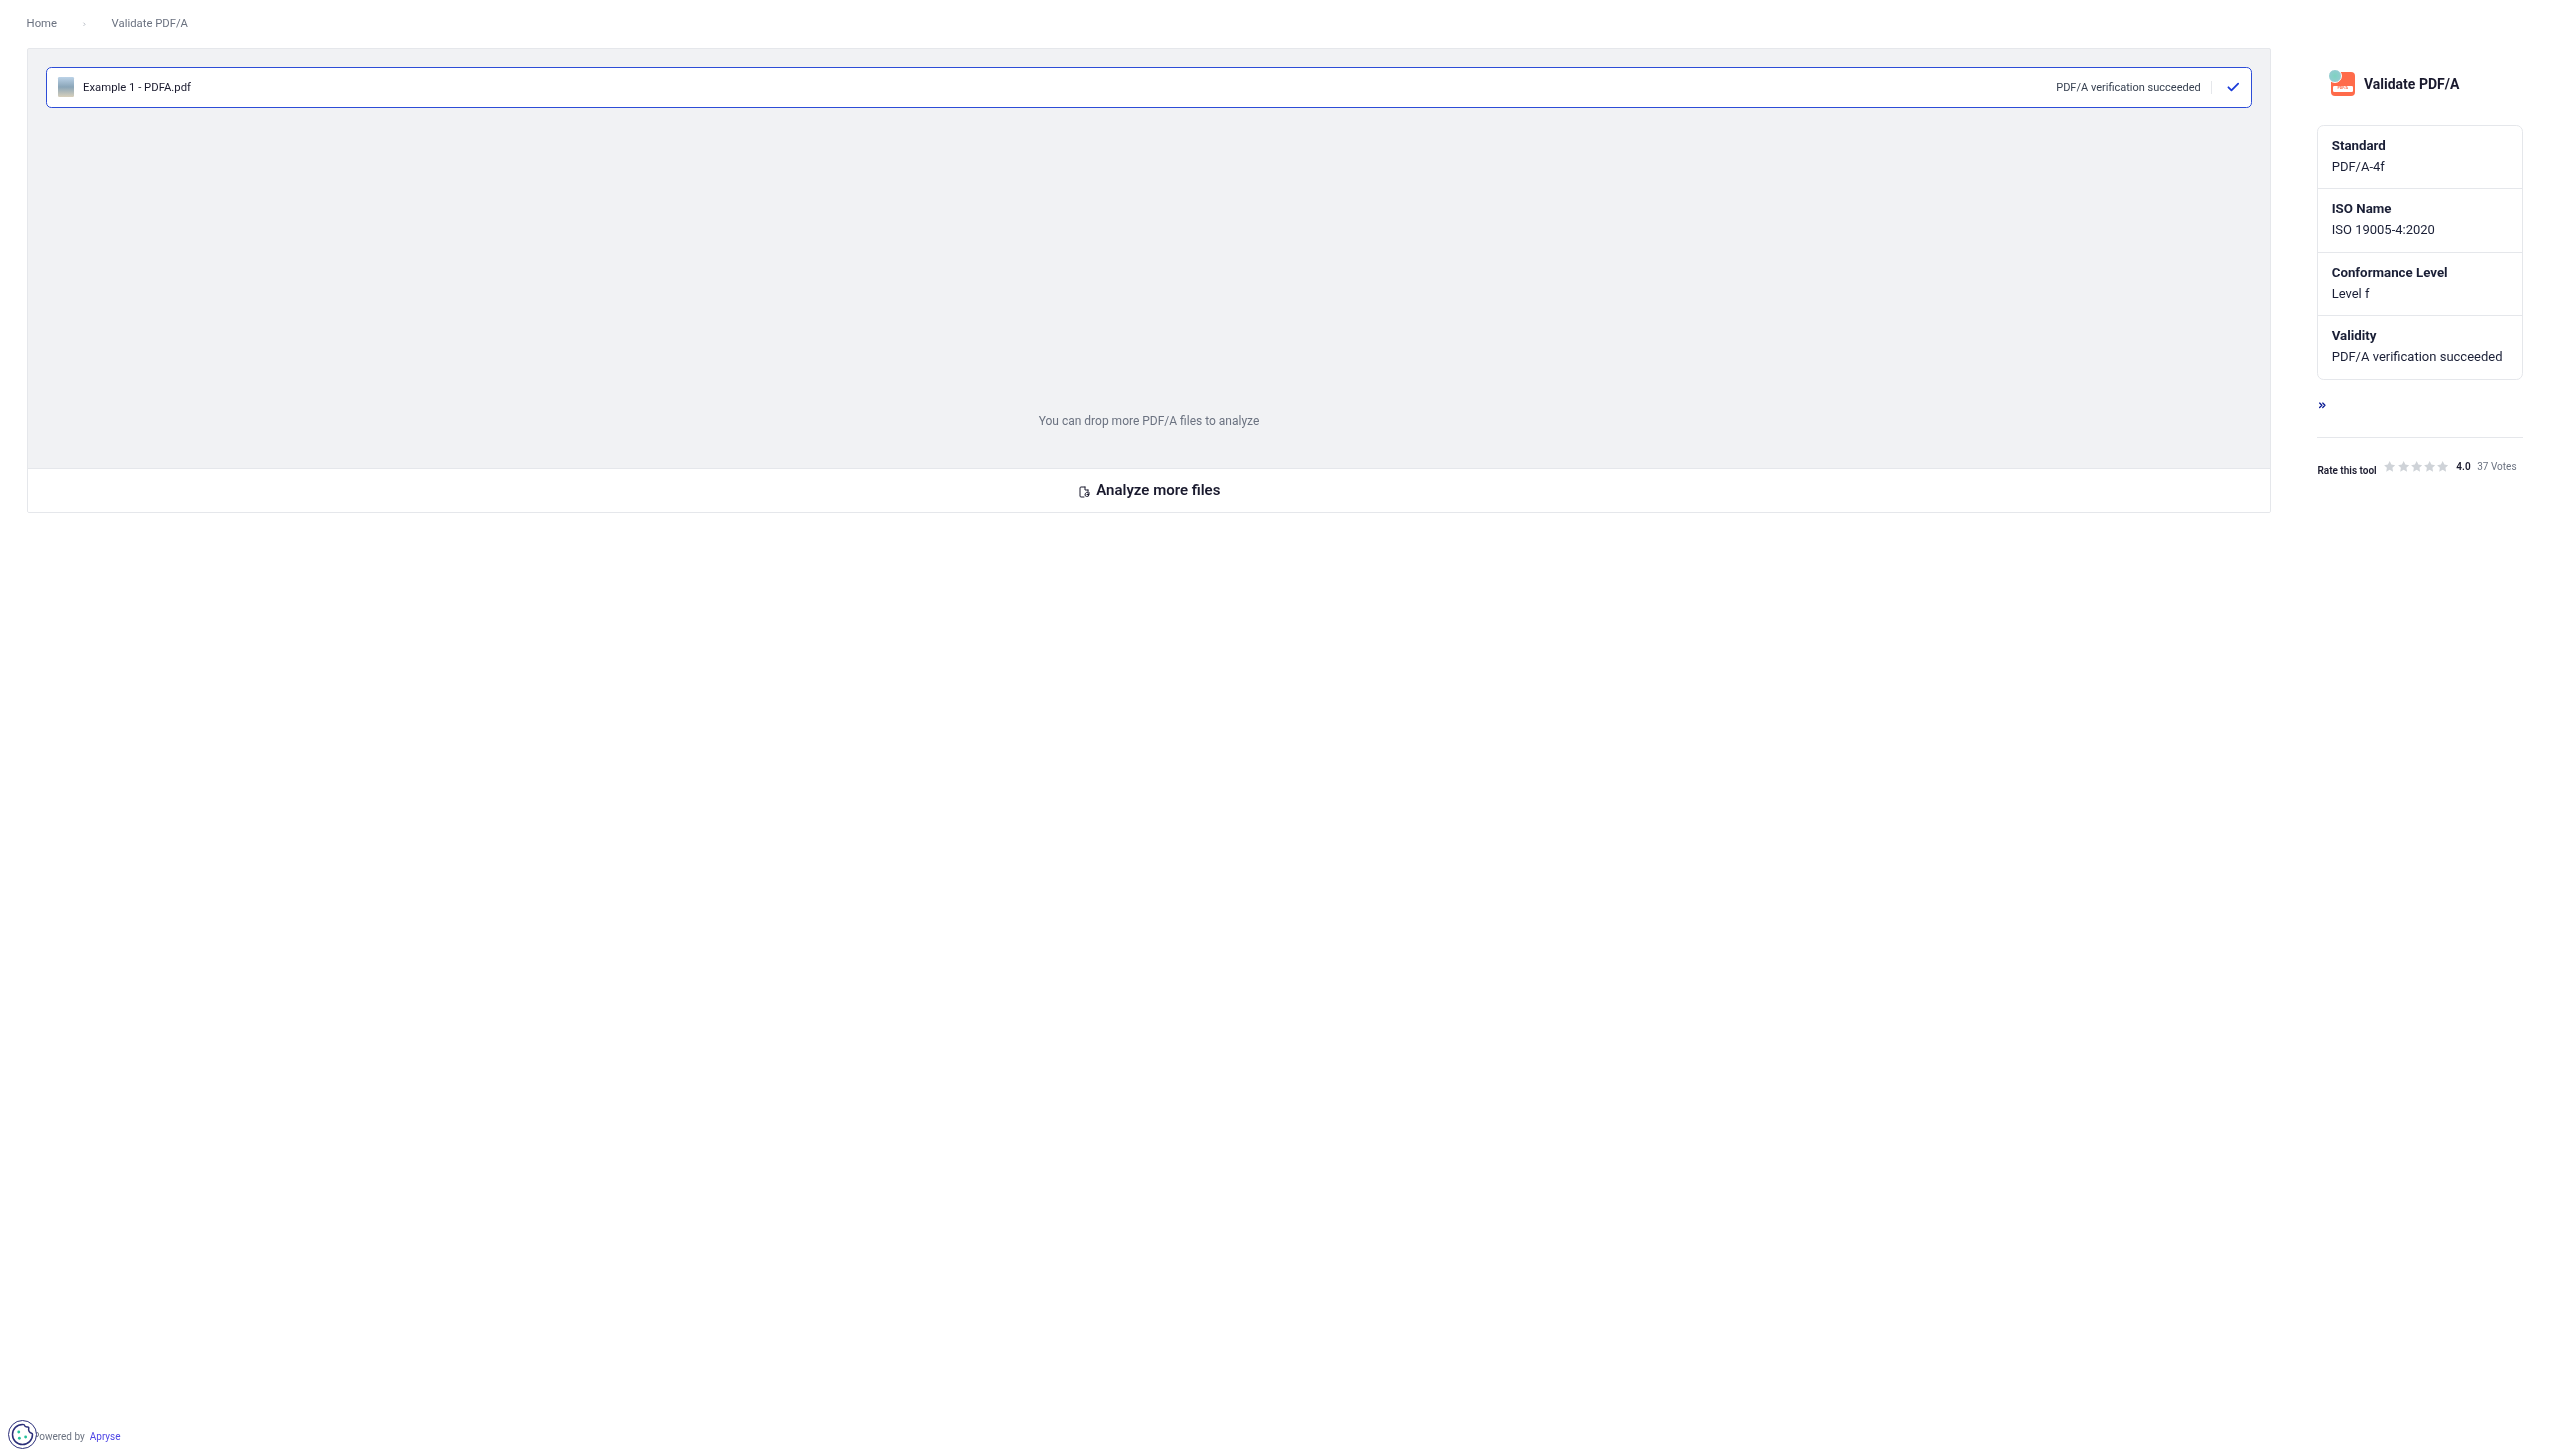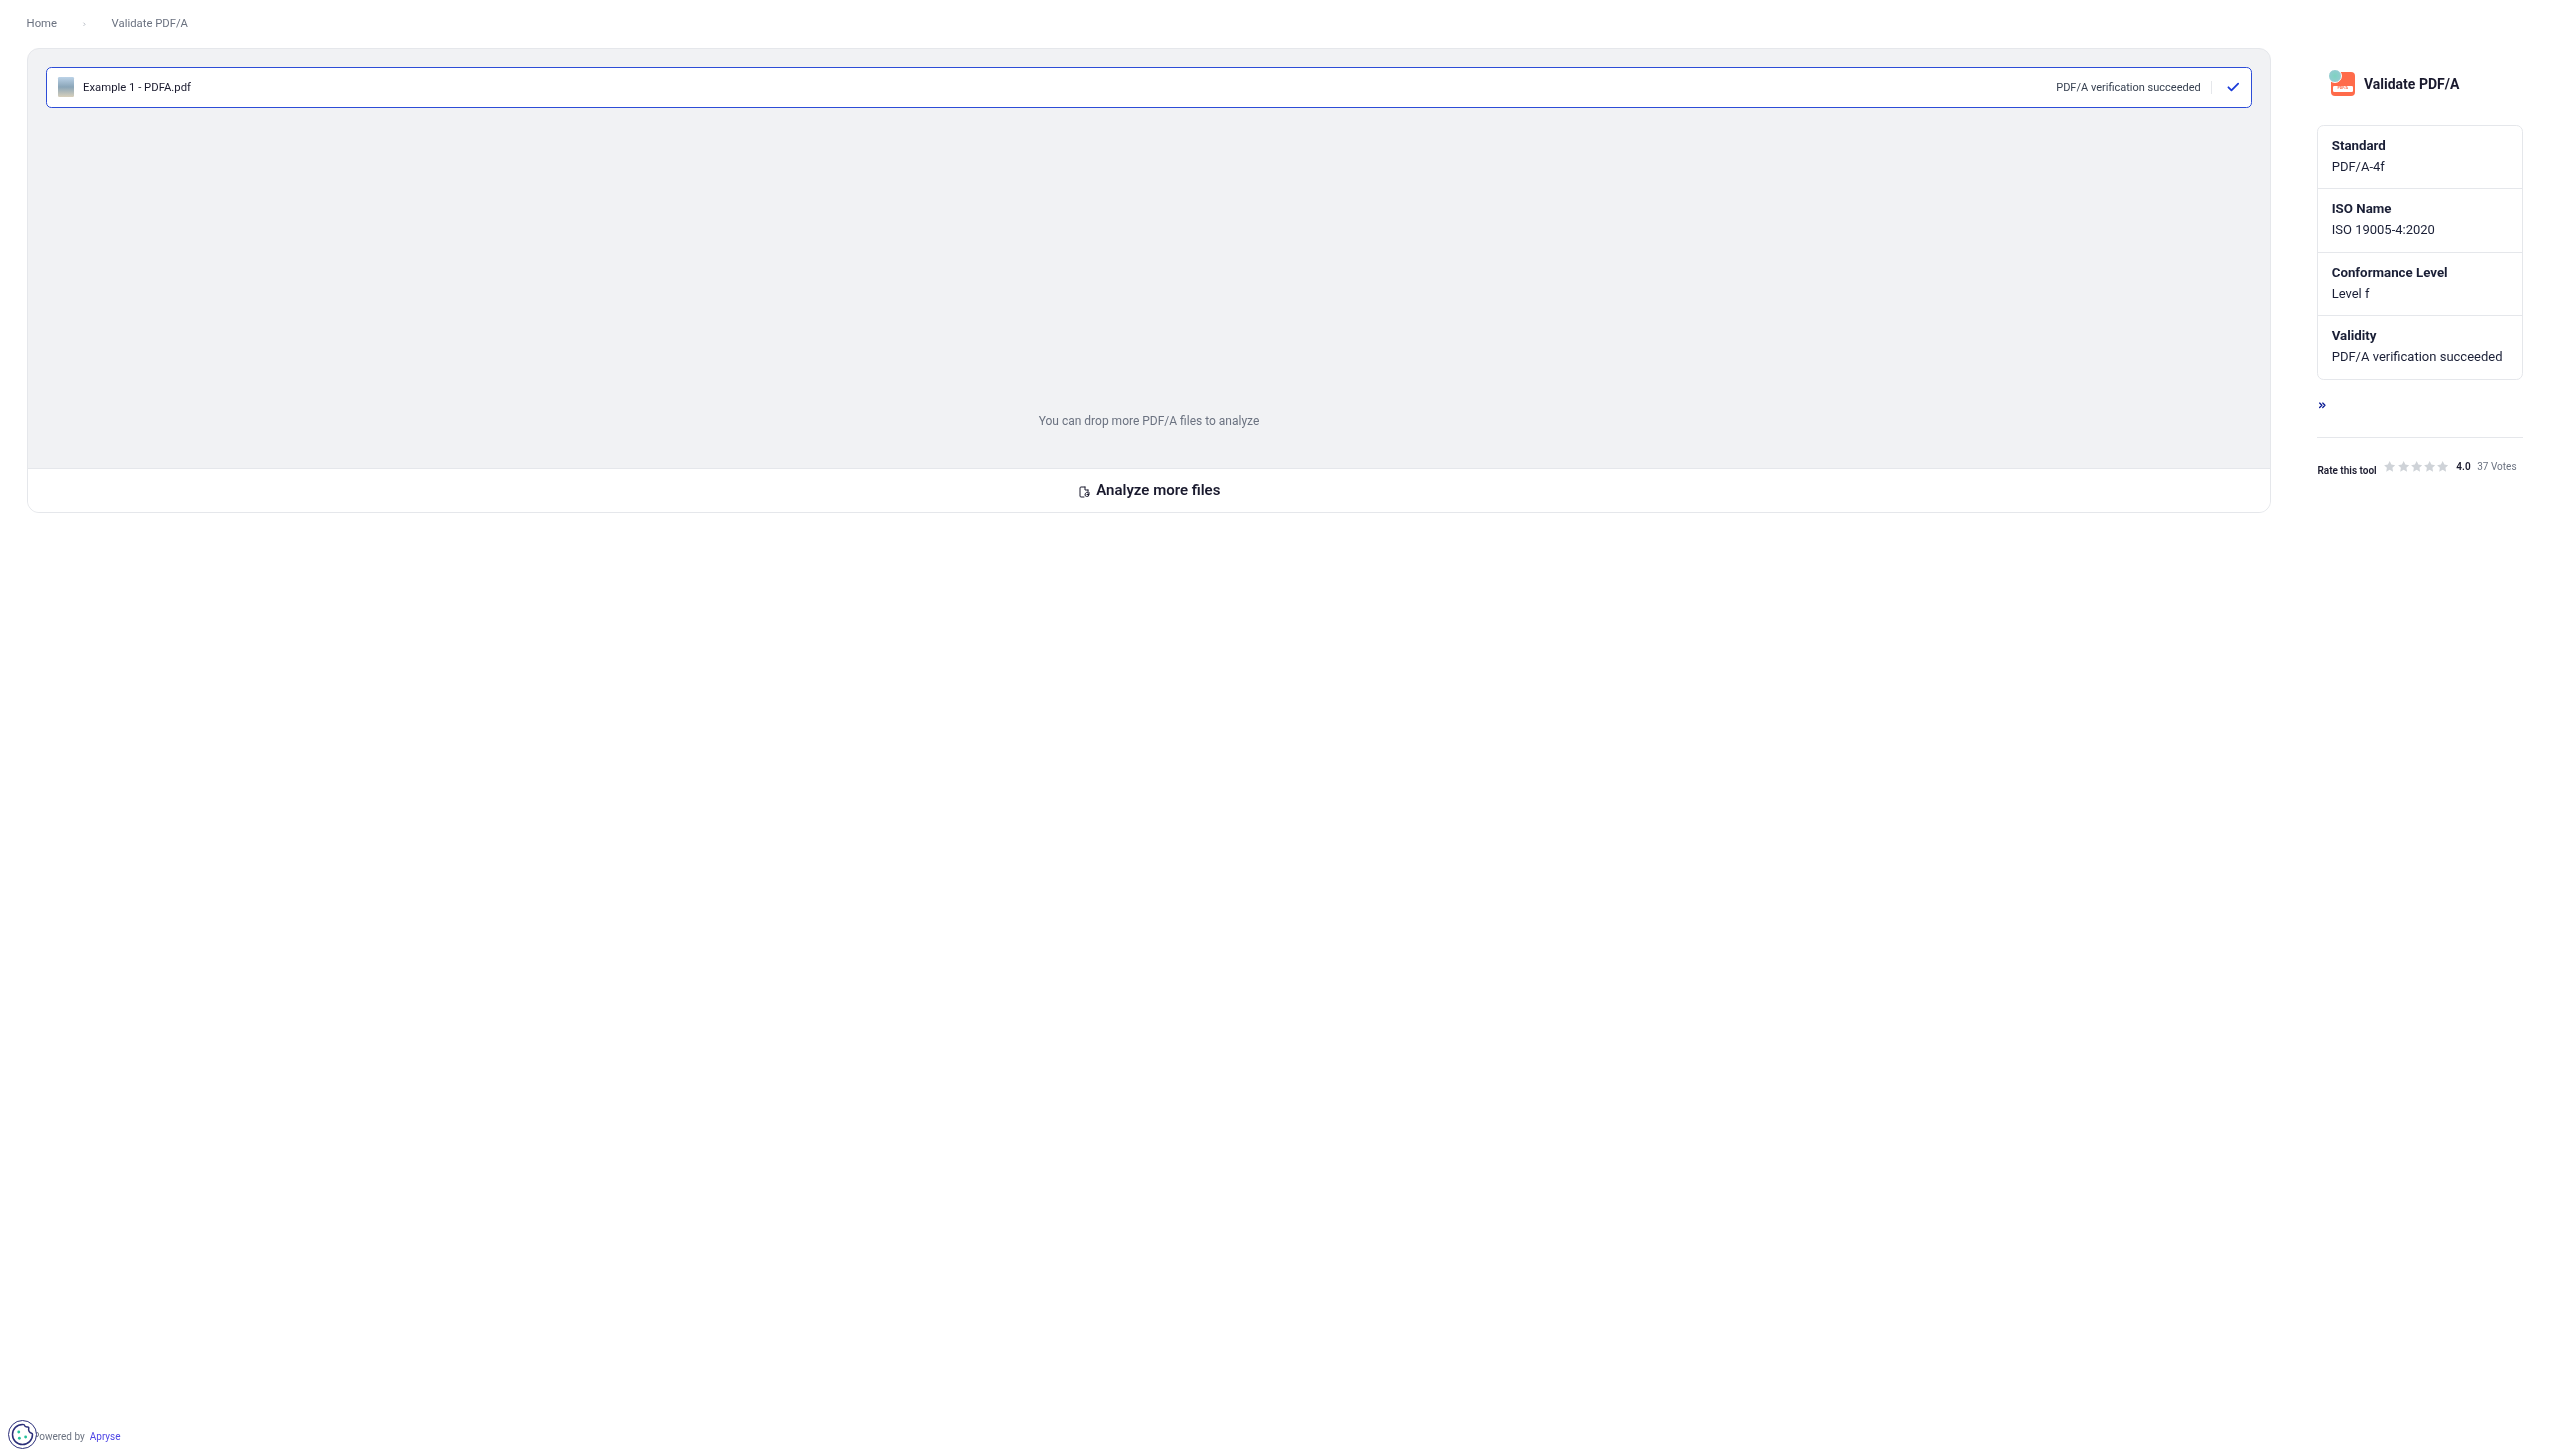--- a/index.html
+++ b/index.html
@@ -37,21 +37,21 @@
   color: #6b7280;
 }
 .content-wrap {
   display: flex;
   gap: 46px;
   align-items: flex-start;
 }
 .main-panel {
   flex: 1;
   background: #f1f2f4;
-  border-radius: 12px;
+  border-radius: 2px;
   border: 0.7px solid #e5e7eb;
   min-height: 465px;
   display: flex;
   flex-direction: column;
   position: relative;
   overflow: hidden;
 }
 .file-list-area {
   flex: 1;
   padding: 18.6px;

